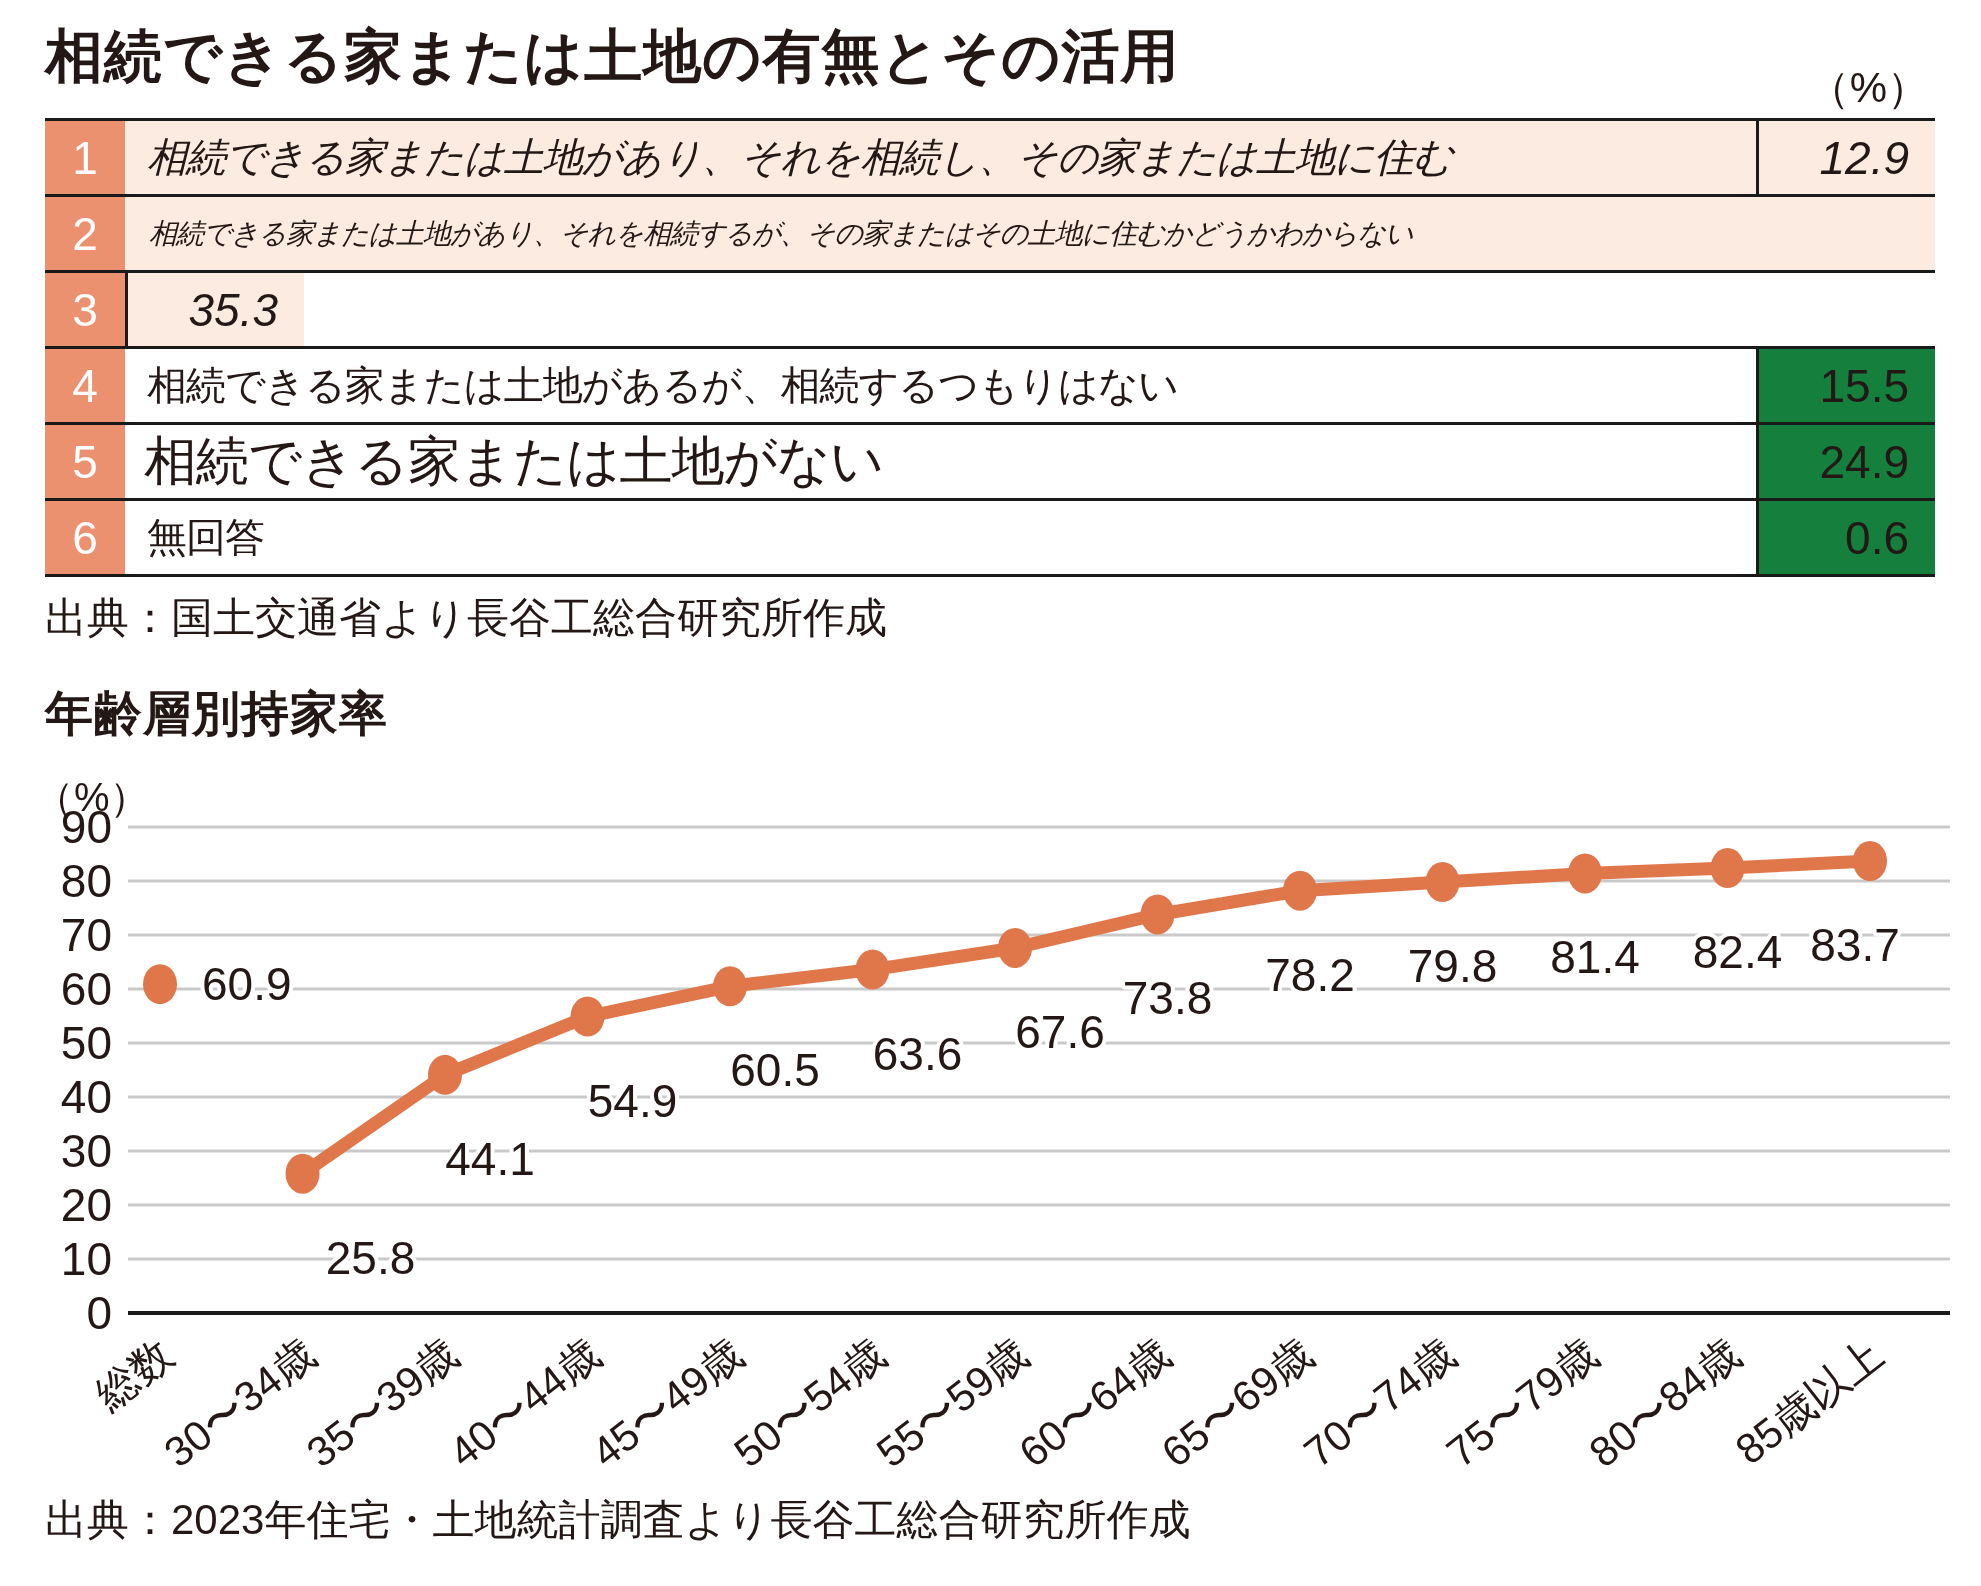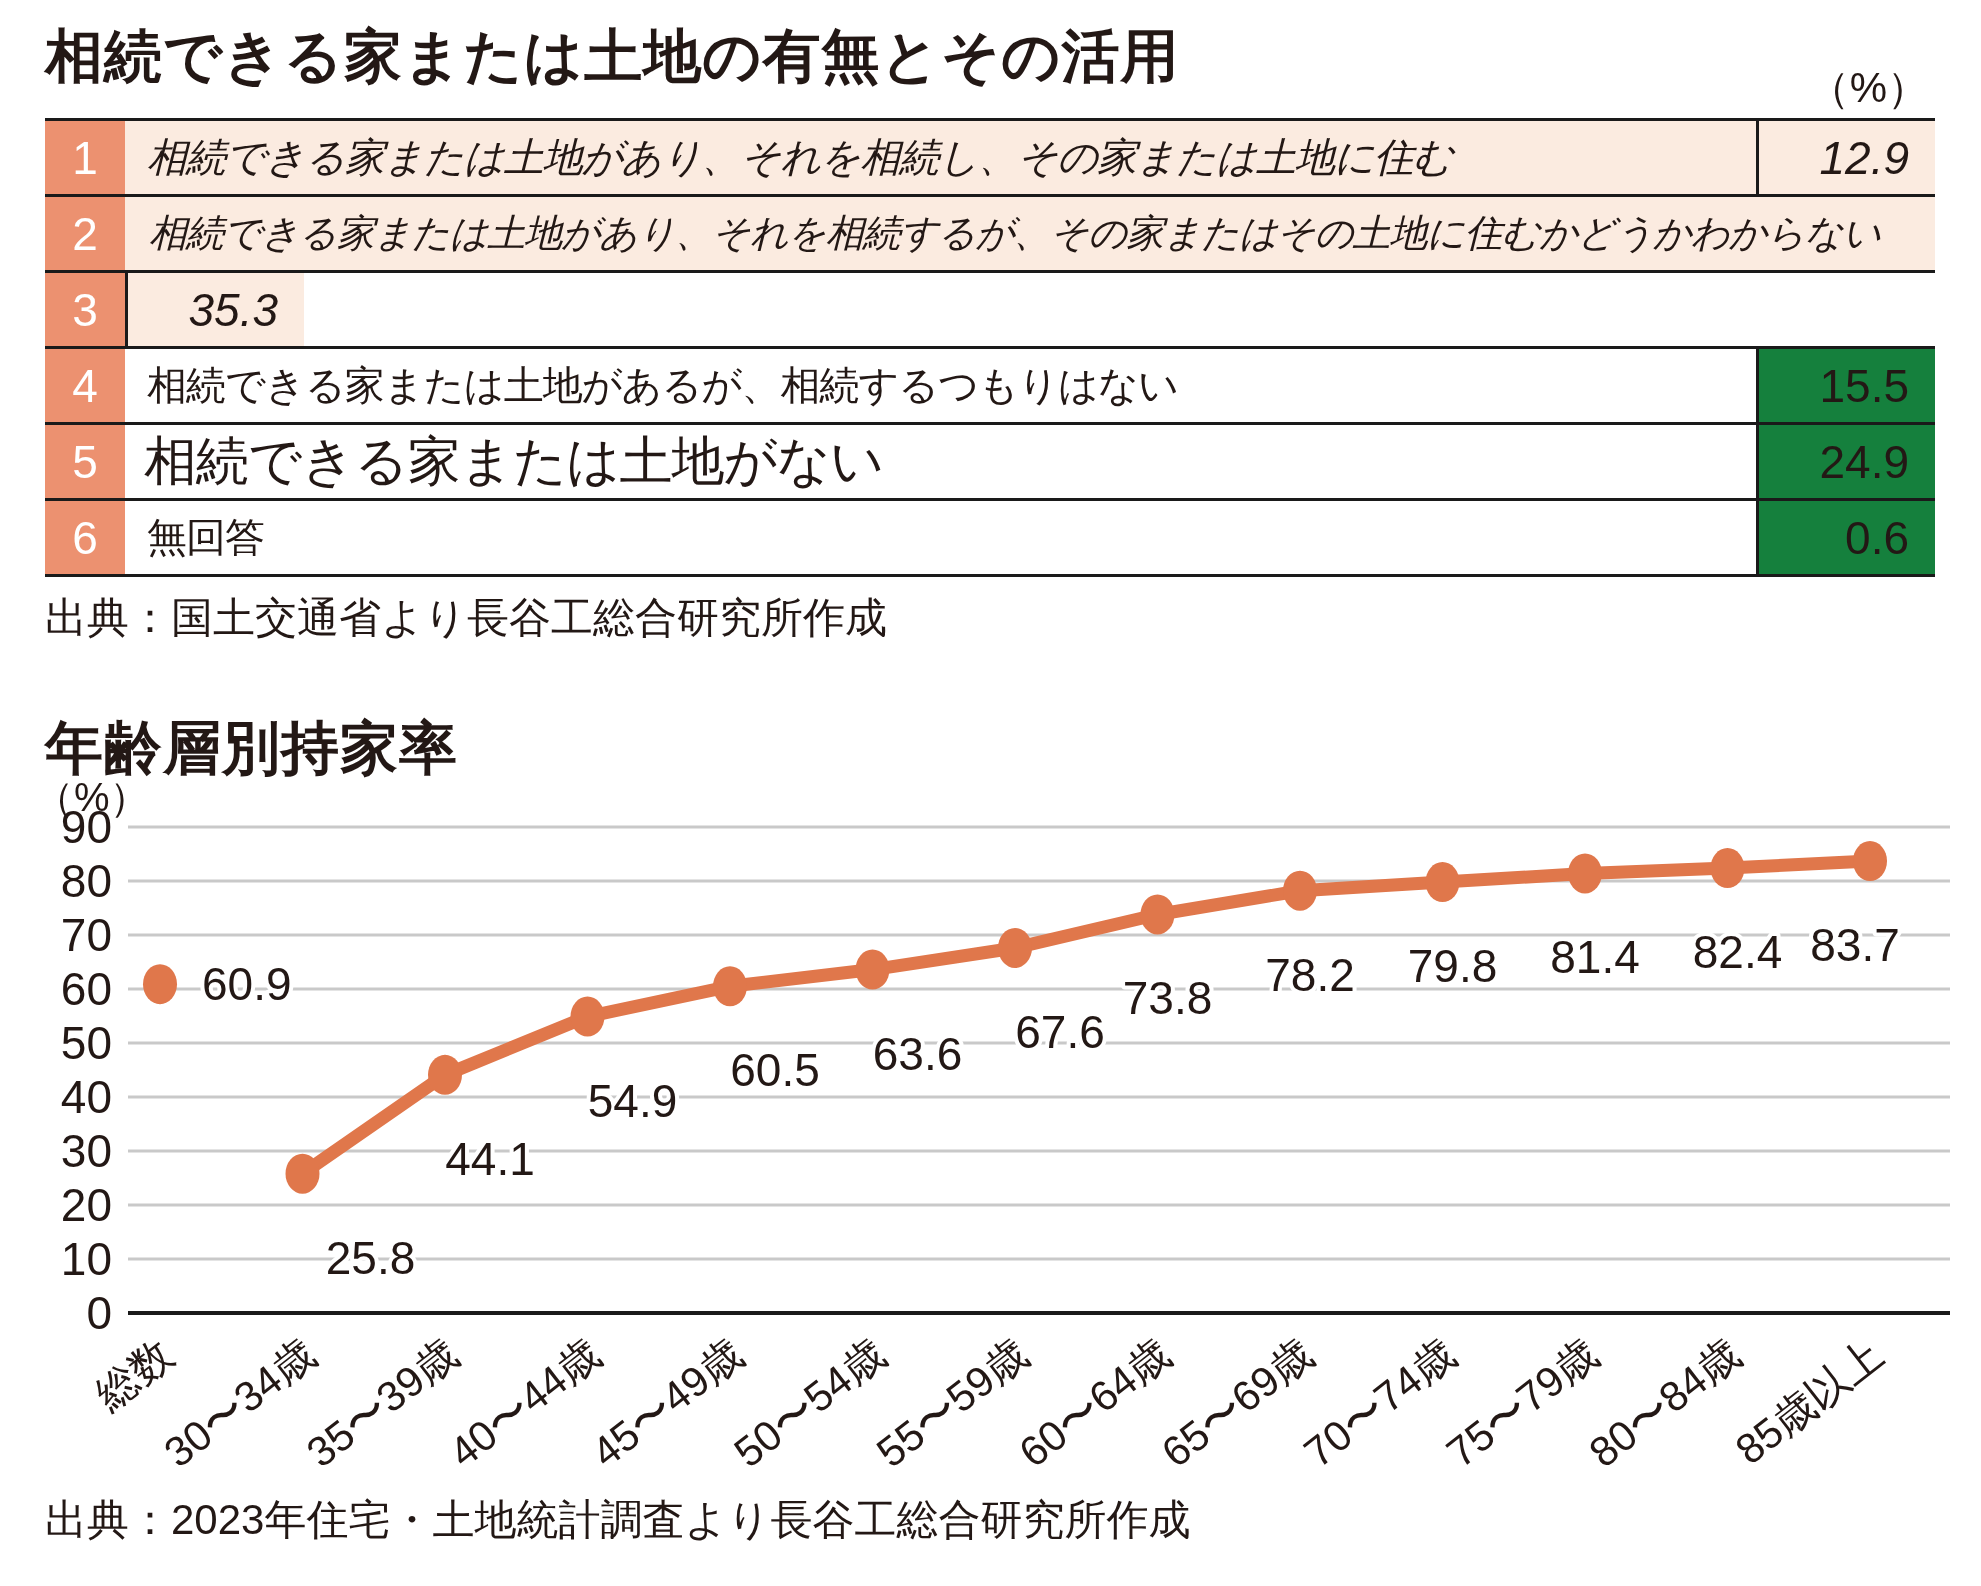--- a/index.html
+++ b/index.html
@@ -25,21 +25,21 @@
   .row{display:flex;height:73px;border-top:3px solid var(--border);align-items:stretch;}
   .num{width:80px;background:var(--accent);color:#ffffff;font-size:46px;
        display:flex;align-items:center;justify-content:center;flex:none;}
   .desc{flex:1;display:flex;align-items:center;padding-left:22px;background:#ffffff;
         font-size:40px;letter-spacing:-1px;white-space:nowrap;overflow:hidden;}
   .val{width:150px;flex:none;border-left:3px solid var(--border);background:#15803d;
        display:flex;align-items:center;justify-content:flex-end;padding-right:26px;font-size:46px;}
   .row.hl .desc,.row.hl .val{background:var(--rowbg);font-style:italic;}
   .source{position:absolute;font-size:42px;letter-spacing:0;}
   .src1{left:45px;top:590px;}
-  h2{left:45px;top:710px;font-size:58px;}
+  h2{left:45px;top:682px;font-size:48px;}
   .unit2{left:34px;top:770px;font-size:40px;font-weight:normal;}
   #chart{position:absolute;left:0;top:760px;width:1981px;height:750px;}
   .src2{left:45px;top:1492px;}
   .ylab{font-size:46px;fill:var(--ink);}
   .vlab{font-size:46px;fill:var(--ink);paint-order:stroke;stroke:#ffffff;stroke-width:8px;stroke-linejoin:round;}
   .xlab{font-size:42px;fill:var(--ink);}
 </style>
 </head>
 <body>
 
@@ -49,21 +49,21 @@
   <div class="unit unit1">（%）</div>
 
   <div class="datatable" id="inh-table">
       <div class="row hl">
         <div class="num">1</div>
         <div class="desc" style="font-size: 40px;">相続できる家または土地があり、それを相続し、その家または土地に住む</div>
         <div class="val">12.9</div>
       </div>
       <div class="row hl">
         <div class="num">2</div>
-        <div class="desc" style="font-size: 38px; padding-left: 24px;">相続できる家または土地があり、それを相続するが、その家またはその土地に住むかどうかわからない</div>
+        <div class="desc" style="font-size: 28px; padding-left: 24px;">相続できる家または土地があり、それを相続するが、その家またはその土地に住むかどうかわからない</div>
       </div>
       <div class="row hl">
         <div class="num">3</div>
         <div class="val">35.3</div>
       </div>
       <div class="row">
         <div class="num">4</div>
         <div class="desc" style="font-size: 40px;">相続できる家または土地があるが、相続するつもりはない</div>
         <div class="val">15.5</div>
       </div>

